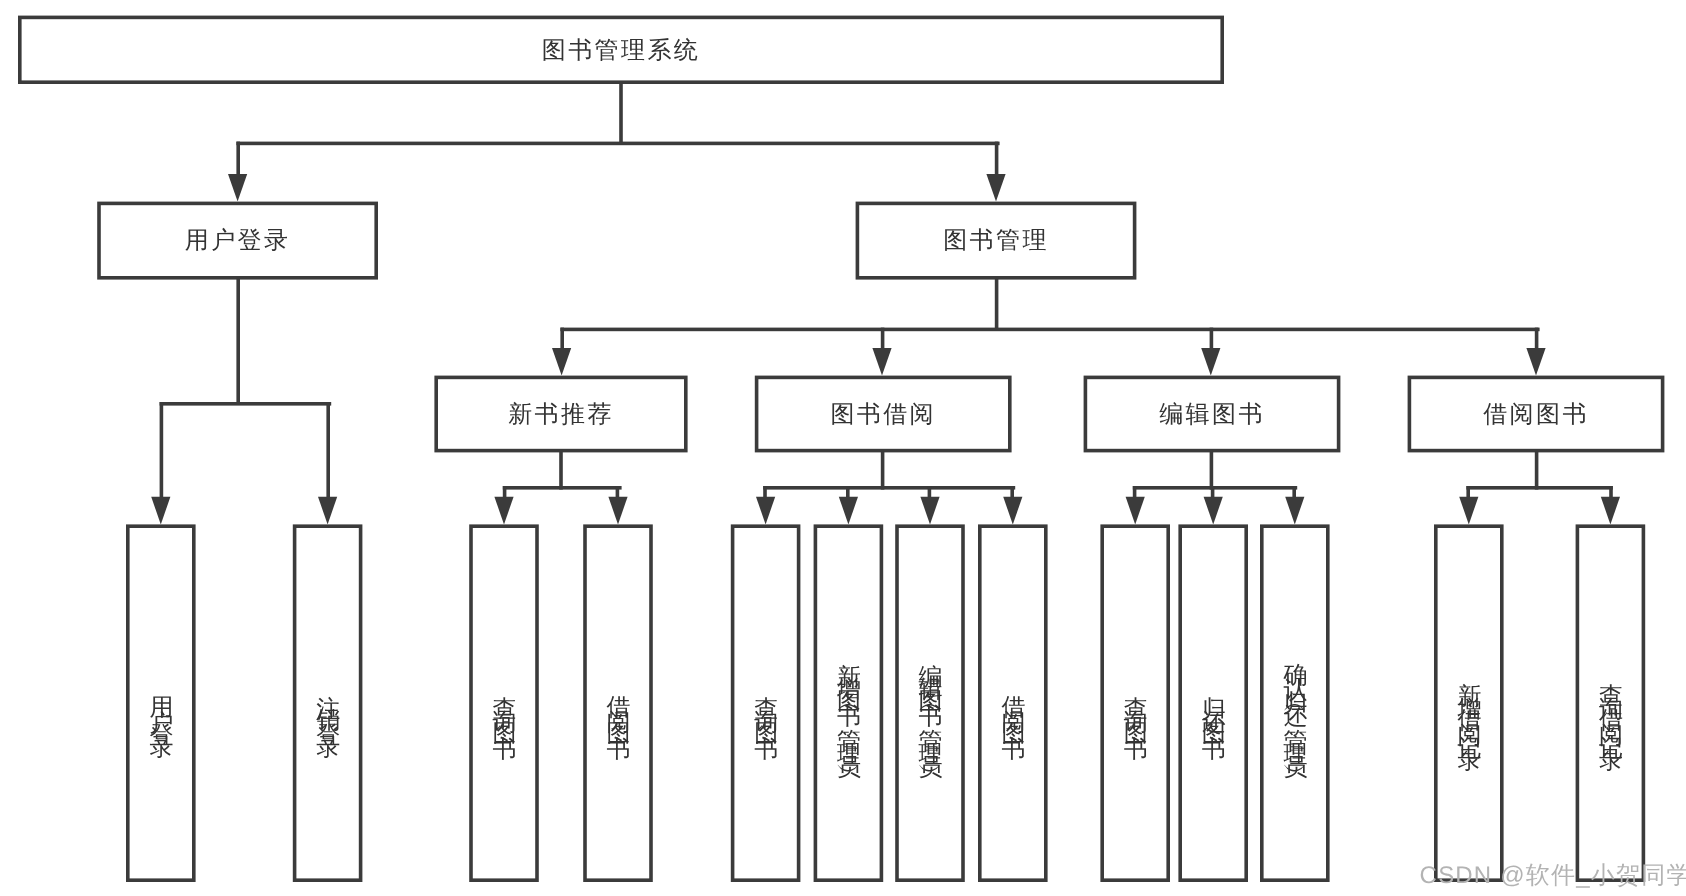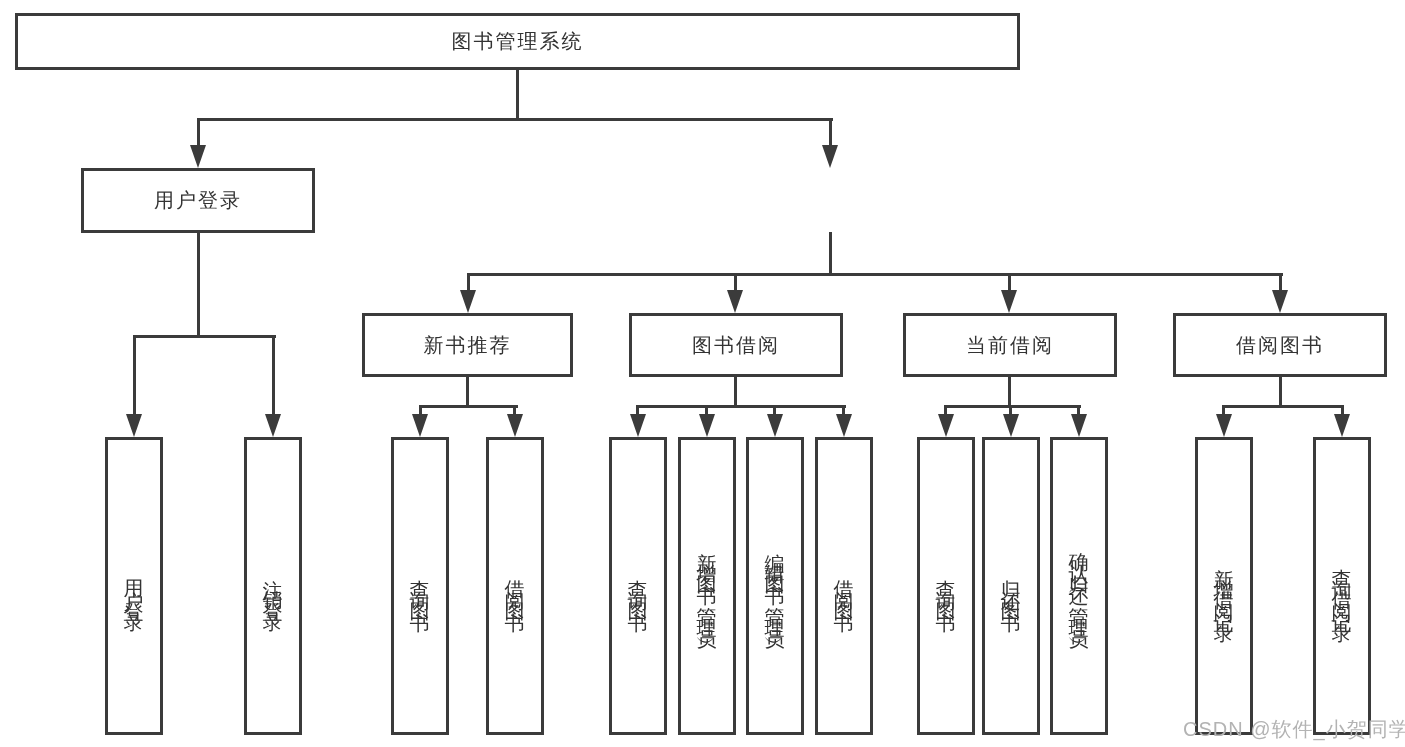--- a/index.html
+++ b/index.html
@@ -78,20 +78,23 @@
 
   <div class="ln" style="left:516px;top:69px;width:3px;height:51px;"></div>
   <div class="ln" style="left:197px;top:118px;width:636px;height:3px;"></div>
   <div class="ln" style="left:197px;top:118px;width:3px;height:30px;"></div>
   <div class="ln" style="left:829px;top:118px;width:3px;height:30px;"></div>
   <div class="arr" style="left:190px;top:145px;"></div>
   <div class="arr" style="left:822px;top:145px;"></div>
 
   <div class="box hbox" style="left:81px;top:168px;width:234px;">
     <span class="hlabel">用户登录</span>
+  </div>
+  <div class="box hbox" style="left:713px;top:168px;width:234px;">
+    <span class="hlabel">图书管理</span>
   </div>
 
   <div class="ln" style="left:197px;top:232px;width:3px;height:105px;"></div>
   <div class="ln" style="left:133px;top:335px;width:143px;height:3px;"></div>
   <div class="ln" style="left:133px;top:335px;width:3px;height:82px;"></div>
   <div class="ln" style="left:272px;top:335px;width:3px;height:82px;"></div>
   <div class="arr" style="left:126px;top:414px;"></div>
   <div class="arr" style="left:265px;top:414px;"></div>
 
   <div class="ln" style="left:829px;top:232px;width:3px;height:43px;"></div>
@@ -105,21 +108,21 @@
   <div class="arr" style="left:1001px;top:290px;"></div>
   <div class="arr" style="left:1272px;top:290px;"></div>
 
   <div class="box hbox" style="left:629px;top:313px;width:214px;height:64px;">
     <span class="hlabel">图书借阅</span>
   </div>
   <div class="box hbox" style="left:362px;top:313px;width:211px;height:64px;">
     <span class="hlabel">新书推荐</span>
   </div>
   <div class="box hbox" style="left:903px;top:313px;width:214px;height:64px;">
-    <span class="hlabel">当前借阅</span>
+    <span class="hlabel">编辑图书</span>
   </div>
   <div class="box hbox" style="left:1173px;top:313px;width:214px;height:64px;">
     <span class="hlabel">借阅图书</span>
   </div>
 
   <div class="ln" style="left:466px;top:376px;width:3px;height:32px;"></div>
   <div class="ln" style="left:419px;top:405px;width:99px;height:3px;"></div>
   <div class="ln" style="left:419px;top:405px;width:3px;height:14px;"></div>
   <div class="ln" style="left:513px;top:405px;width:3px;height:14px;"></div>
   <div class="arr" style="left:412px;top:414px;"></div>

